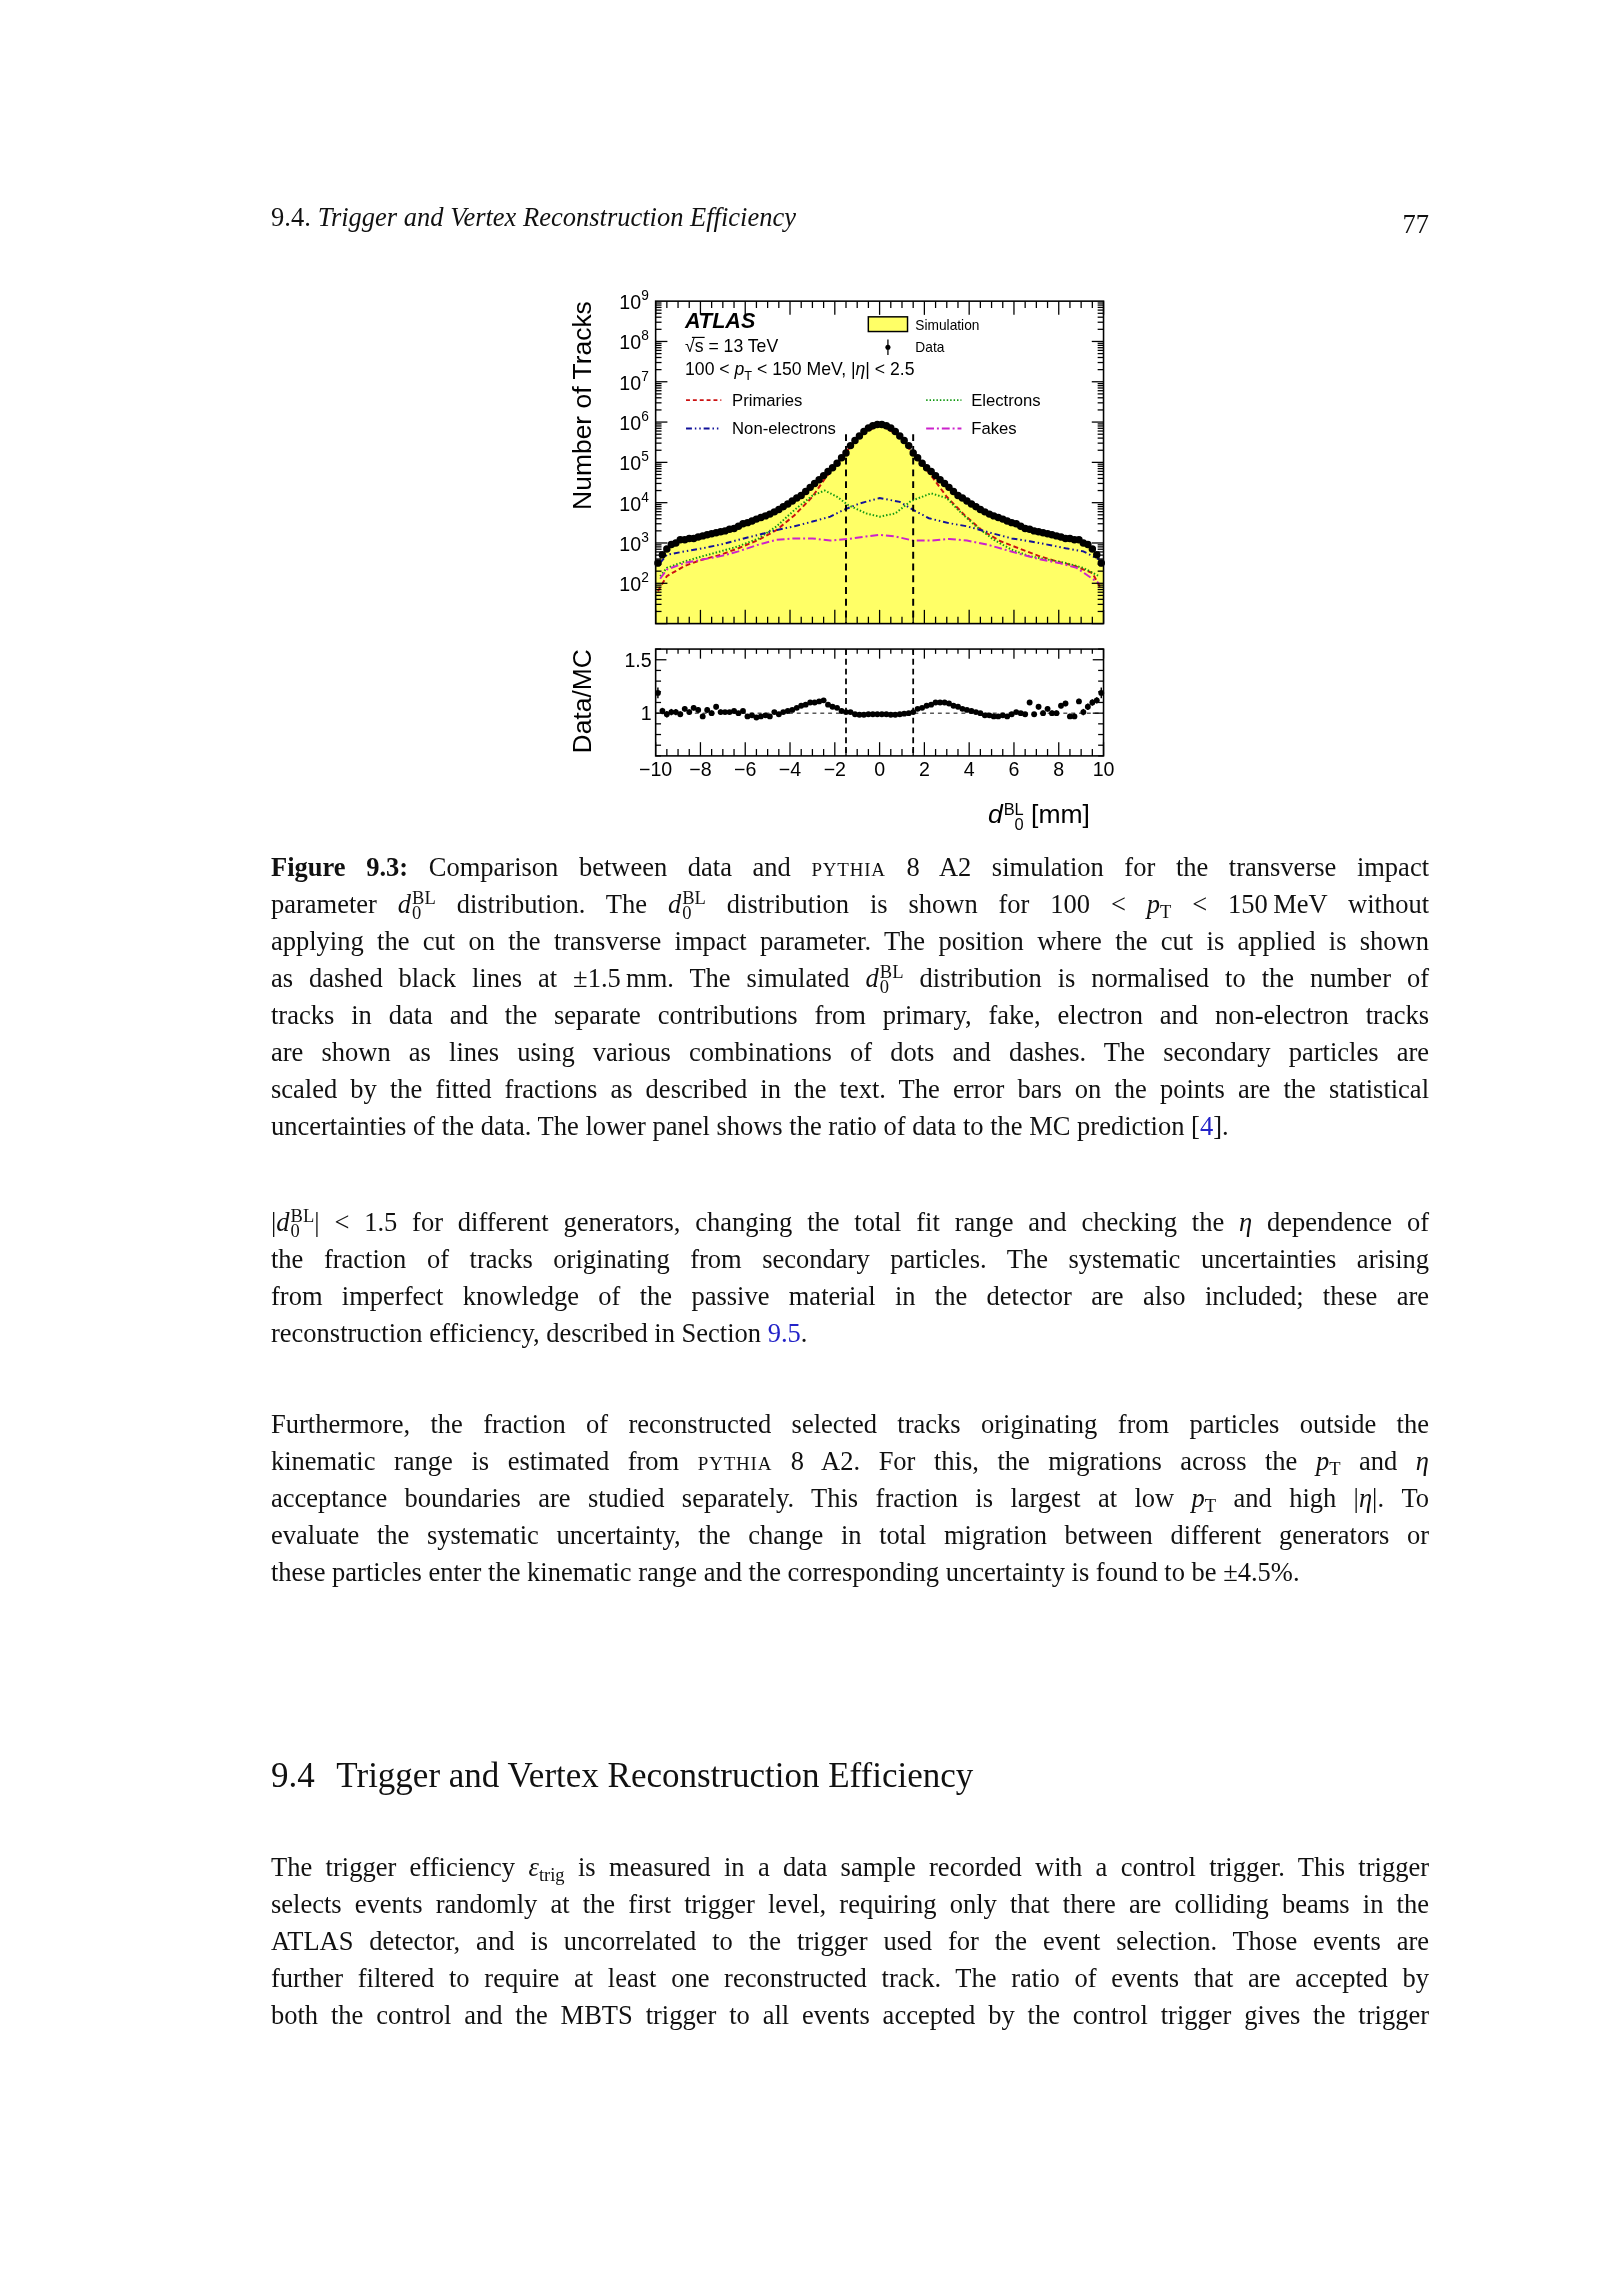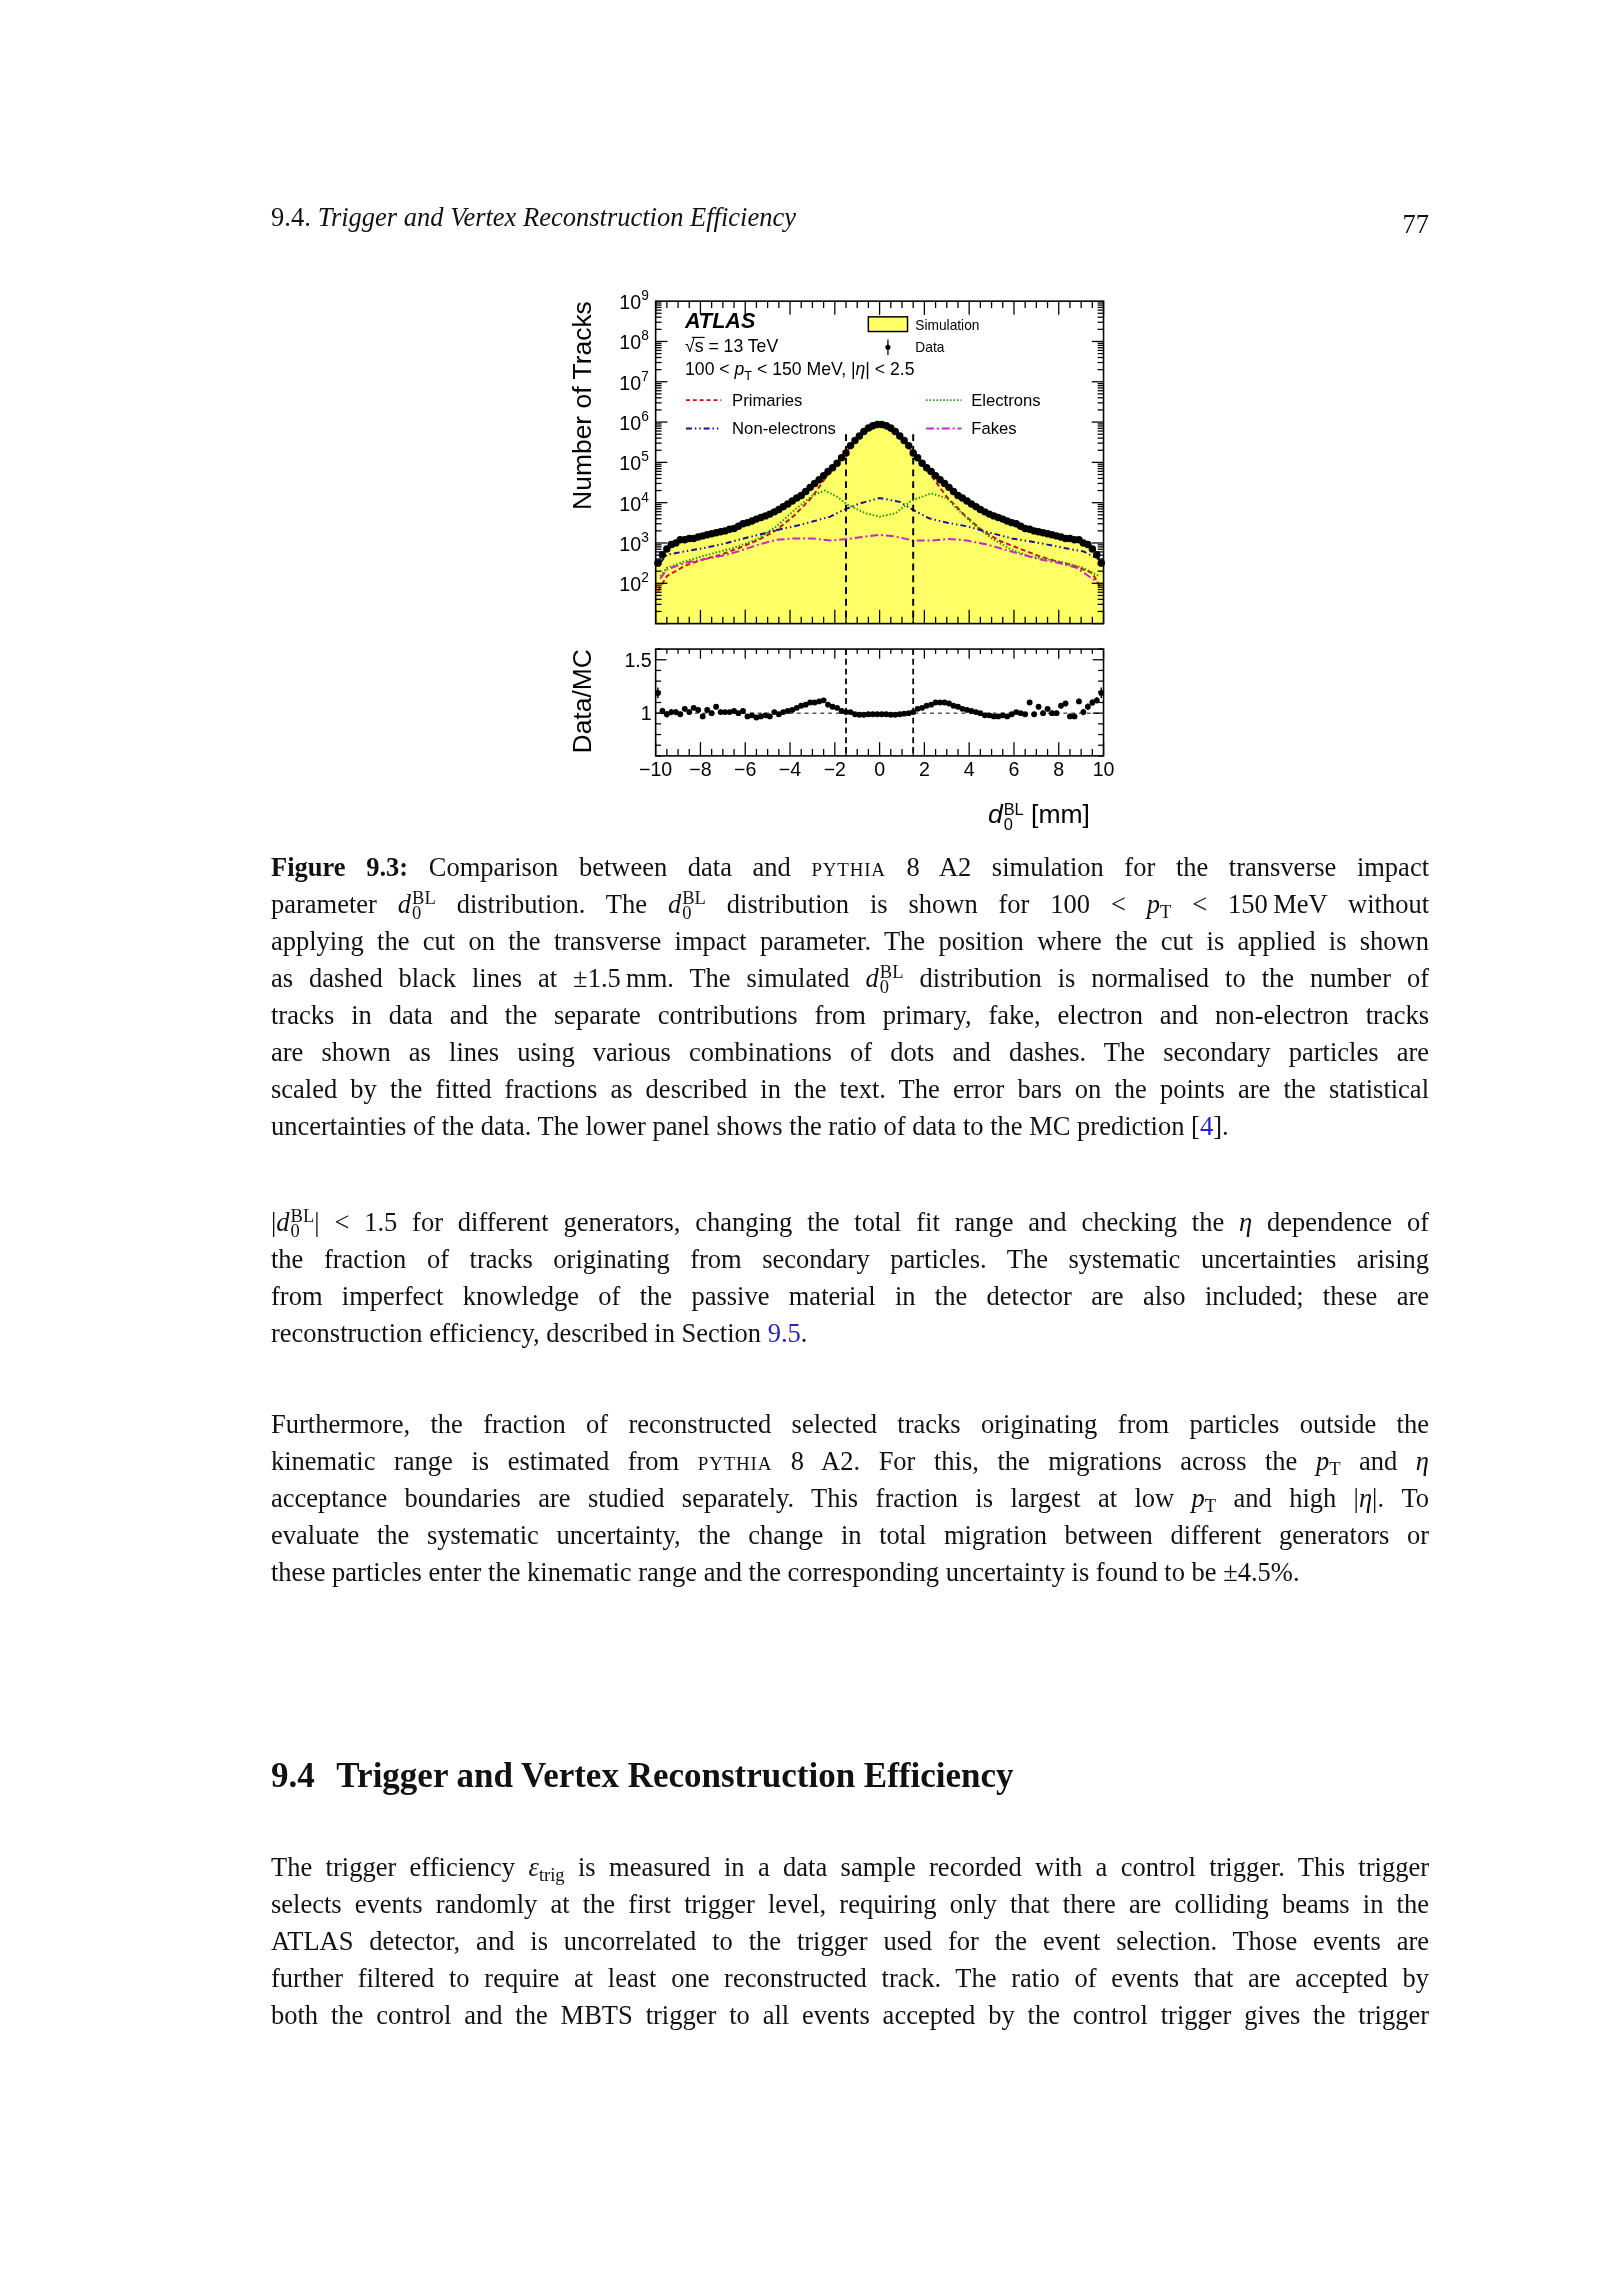--- a/index.html
+++ b/index.html
@@ -8,24 +8,24 @@
 .hdr .hdr-title{font-style:italic;margin-left:6.9px;}
 .hdr .pn{position:absolute;right:0;top:7px;}
 .block{position:absolute;left:271px;width:1158px;}
 .line{height:37px;line-height:37px;font-size:26.5px;white-space:nowrap;}
 .line.j{text-align:justify;text-align-last:justify;}
 .line.l{text-align:left;text-align-last:left;}
 .b{font-weight:bold;}
 .it{font-style:italic;}
 .sc{font-variant:small-caps;letter-spacing:0.03em;}
 .sub{font-size:0.7em;line-height:0;vertical-align:-0.28em;}
-.stack{display:inline-block;font-size:0.7em;line-height:0.8em;vertical-align:-0.32em;text-align:left;margin-left:1px;}
+.stack{display:inline-block;font-size:0.7em;line-height:0.8em;vertical-align:-0.32em;text-align:right;margin-left:1px;}
 .stack>span{display:block;}
 .link{color:#2323c8;text-decoration:none;}
-.h2{position:absolute;left:271px;top:1754px;font-size:35px;line-height:43px;font-weight:bold;white-space:nowrap;}
+.h2{position:absolute;left:271px;top:1754px;font-size:35px;line-height:43px;font-weight:normal;white-space:nowrap;}
 .h2 .gap{display:inline-block;width:21.6px;}
 #chart-svg{position:absolute;left:0;top:0;}
 #chart-svg text{font-family:"Liberation Sans","DejaVu Sans",sans-serif;fill:#000;}
 .xtitle{position:absolute;right:518px;top:799px;font-family:"Liberation Sans","DejaVu Sans",sans-serif;font-size:26.5px;line-height:31px;white-space:nowrap;color:#000;}
 .xtitle .stack{font-size:0.62em;line-height:0.9em;vertical-align:-0.4em;}
 </style>
 </head>
 <body>
 
 <div id="page">

